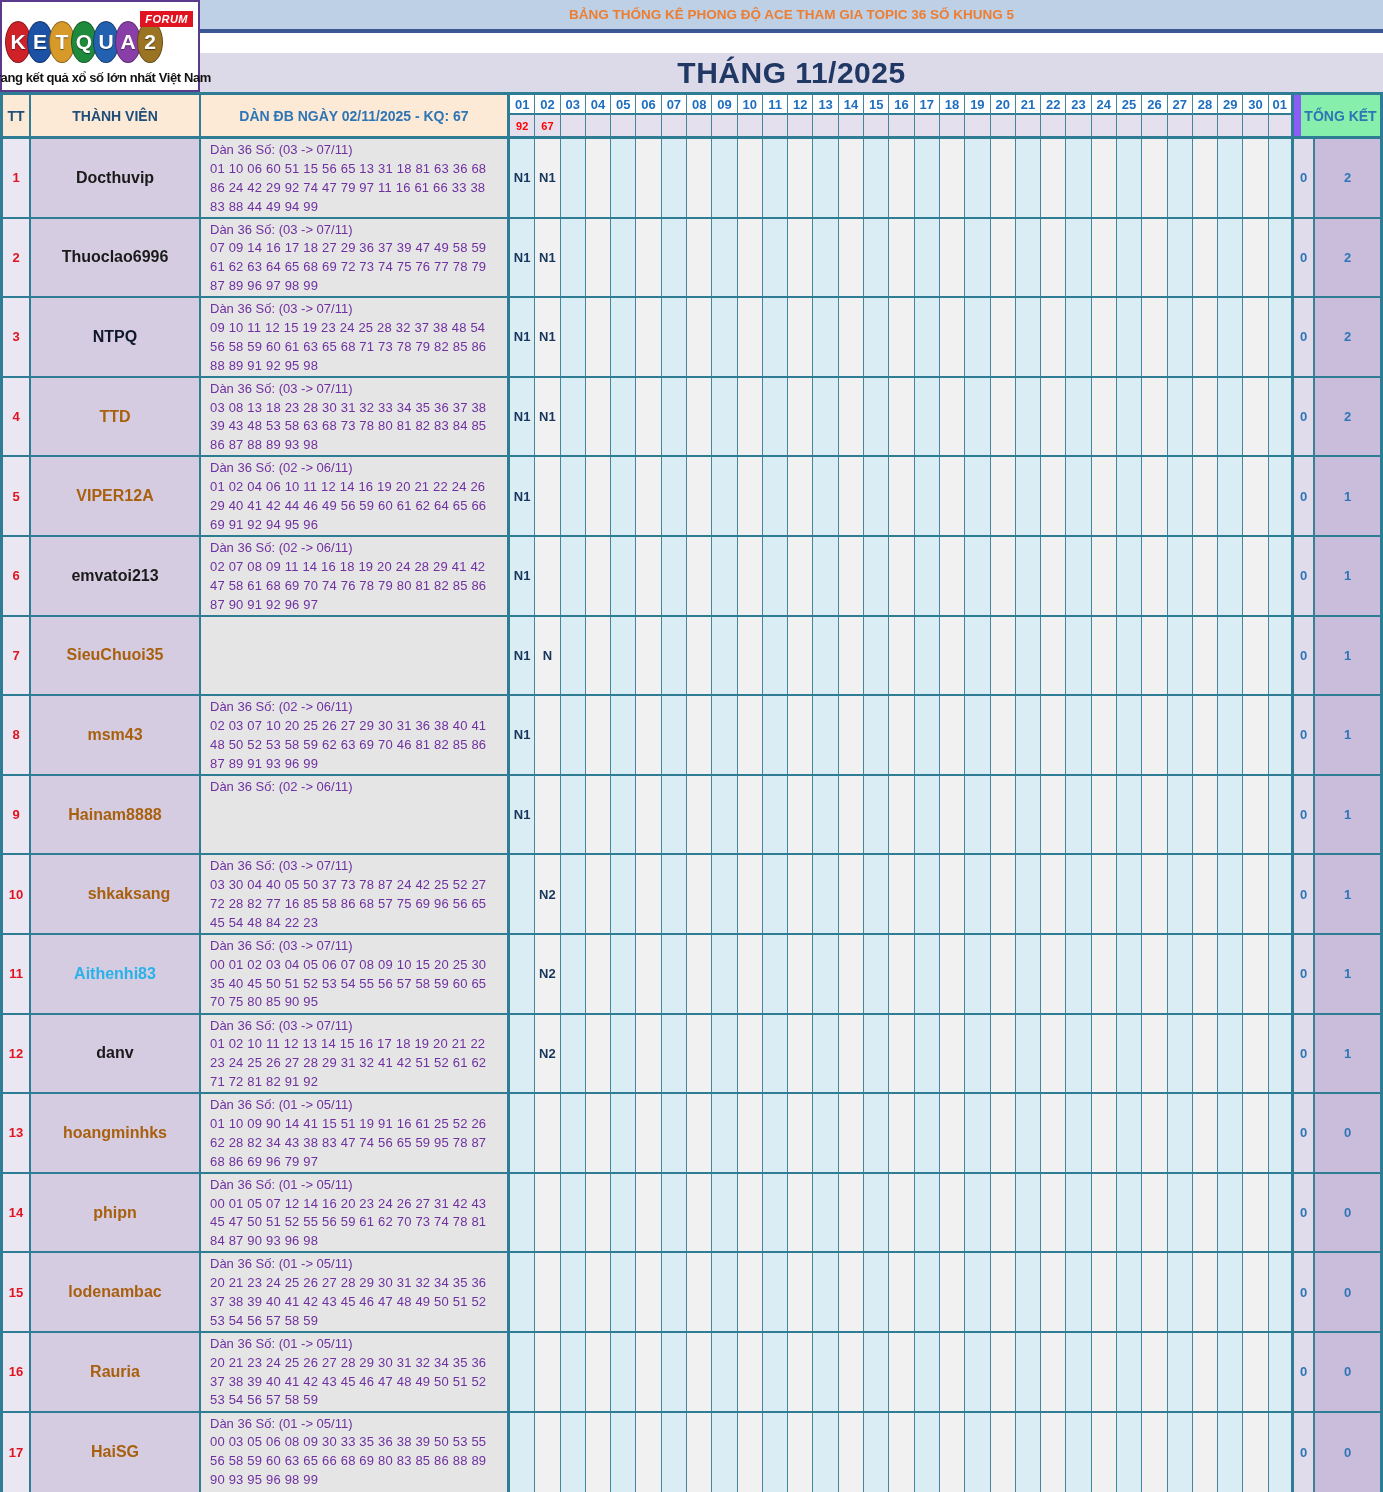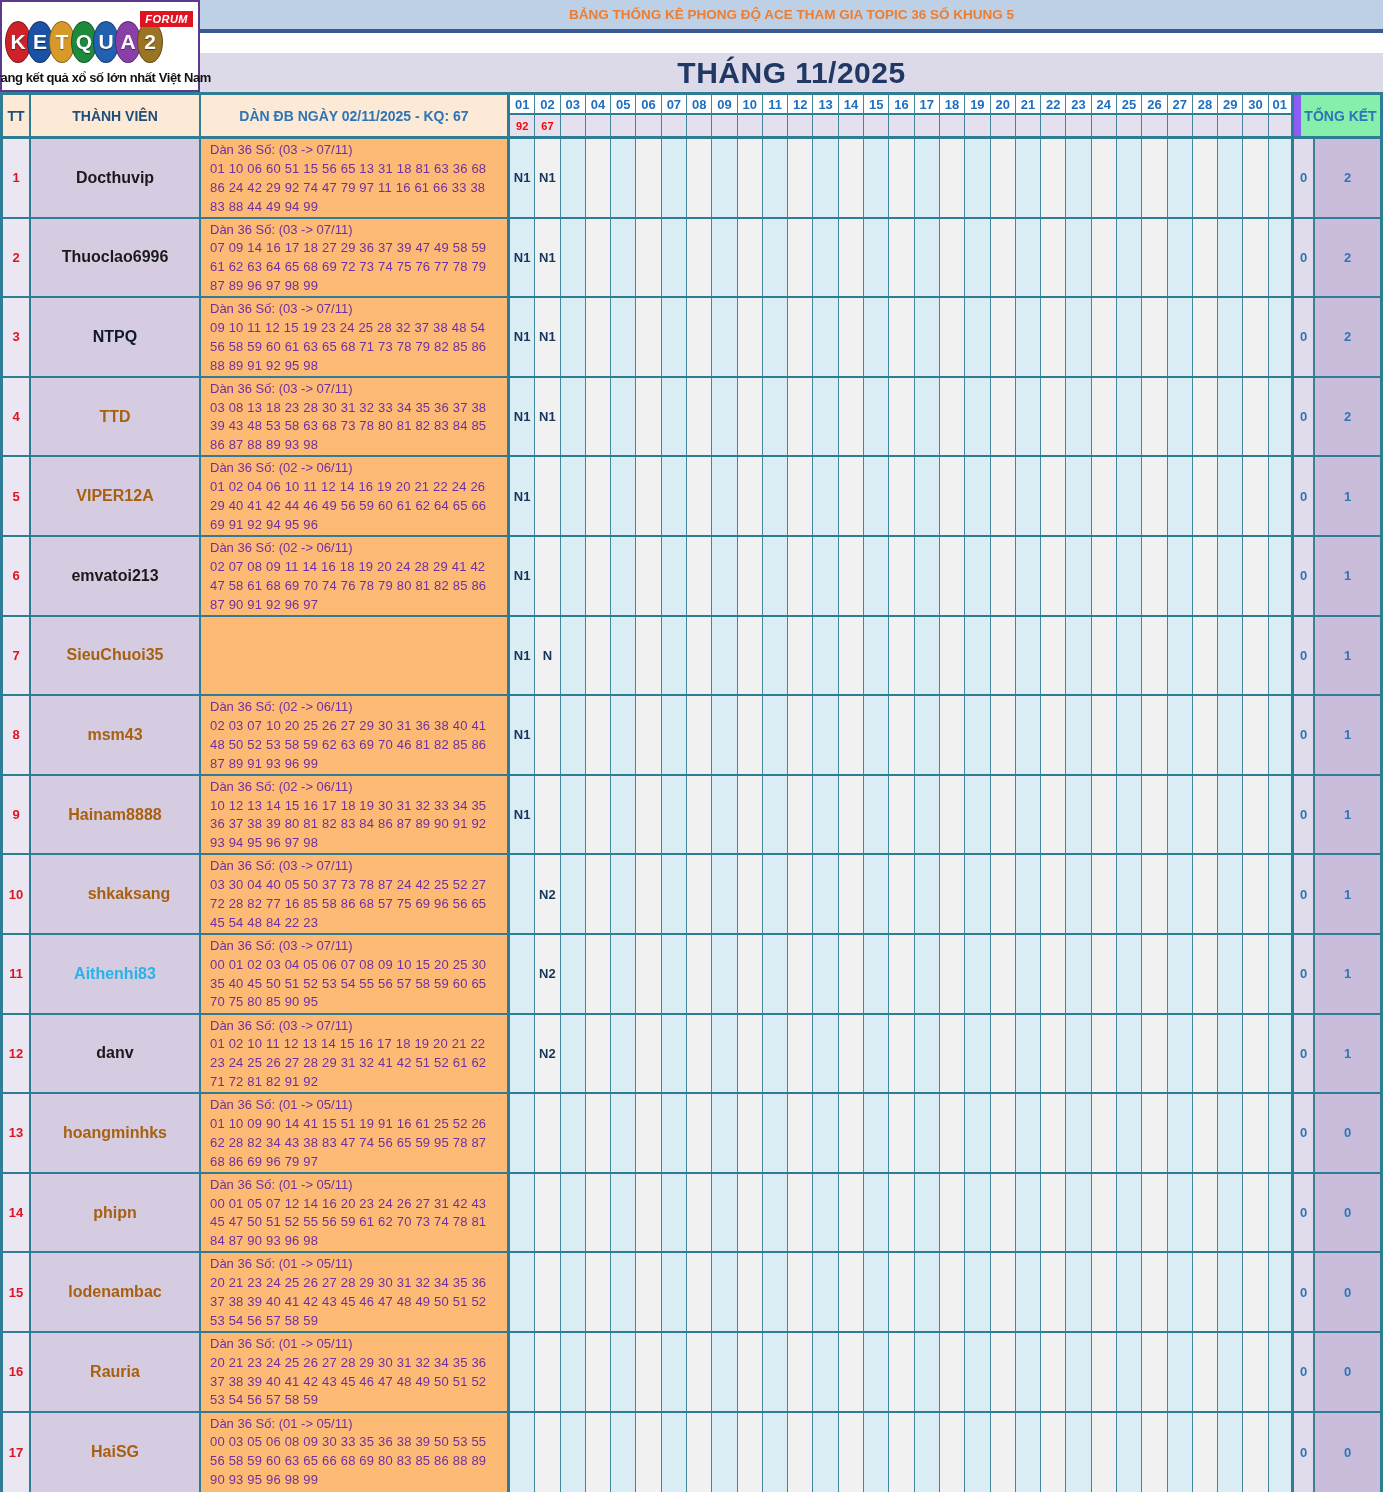--- a/index.html
+++ b/index.html
@@ -46,21 +46,21 @@
 
   .tbody{display:block;}
   .row{display:grid;grid-template-columns:var(--grid-cols);height:79.6px;
     box-sizing:border-box;border-bottom:2px solid #2e7d95;}
   .row:last-child{border-bottom:0;}
   .cell{box-sizing:border-box;display:flex;align-items:center;justify-content:center;}
   .cell-tt{background:#eae7f2;color:#e01320;font-weight:bold;font-size:13px;
     border-right:2px solid #2e7d95;}
   .cell-member{background:#d5cce1;font-weight:bold;font-size:16px;
     border-right:2px solid #2e7d95;text-align:center;}
-  .cell-dan{background:#fdba74;border-right:3px solid #2e7d95;display:block;
+  .cell-dan{background:#e5e5e5;border-right:3px solid #2e7d95;display:block;
     padding:2px 8px 0 9px;overflow:hidden;}
   .dan-title{color:#7030a0;font-size:13px;line-height:1.45;}
   .dan-numbers{color:#7030a0;font-size:13px;line-height:1.45;letter-spacing:.2px;}
   .day-cell{border-right:1px solid #44869c;font-weight:bold;font-size:13px;color:#17365d;}
   .c-blue{background:#daecf4;}
   .c-white{background:#f2f1f1;}
   .last-day{border-right:3px solid #2e7d95;}
   .tk1{background:#e1dcec;color:#2e75b6;font-weight:bold;font-size:13px;
     border-right:2px solid #3c7f96;}
   .tk2{background:#c9bddb;color:#2e75b6;font-weight:bold;font-size:13px;}
@@ -485,21 +485,20 @@
           <div class="cell day-cell c-white"></div>
           <div class="cell day-cell c-blue last-day"></div>
           <div class="cell tk1">0</div>
           <div class="cell tk2">1</div>
         </div>
         <div class="row">
           <div class="cell cell-tt">9</div>
           <div class="cell cell-member" style="color: rgb(168, 96, 15);">Hainam8888</div>
           <div class="cell cell-dan">
             <div class="dan-title">Dàn 36 Số: (02 -&gt; 06/11)</div>
-            <div class="dan-numbers">10 12 13 14 15 16 17 18 19 30 31 32 33 34 35 36 37 38 39 80 81 82 83 84 86 87 89 90 91 92 93 94 95 96 97 98</div>
           </div>
           <div class="cell day-cell c-blue">N1</div>
           <div class="cell day-cell c-white"></div>
           <div class="cell day-cell c-blue"></div>
           <div class="cell day-cell c-white"></div>
           <div class="cell day-cell c-blue"></div>
           <div class="cell day-cell c-white"></div>
           <div class="cell day-cell c-blue"></div>
           <div class="cell day-cell c-white"></div>
           <div class="cell day-cell c-blue"></div>

